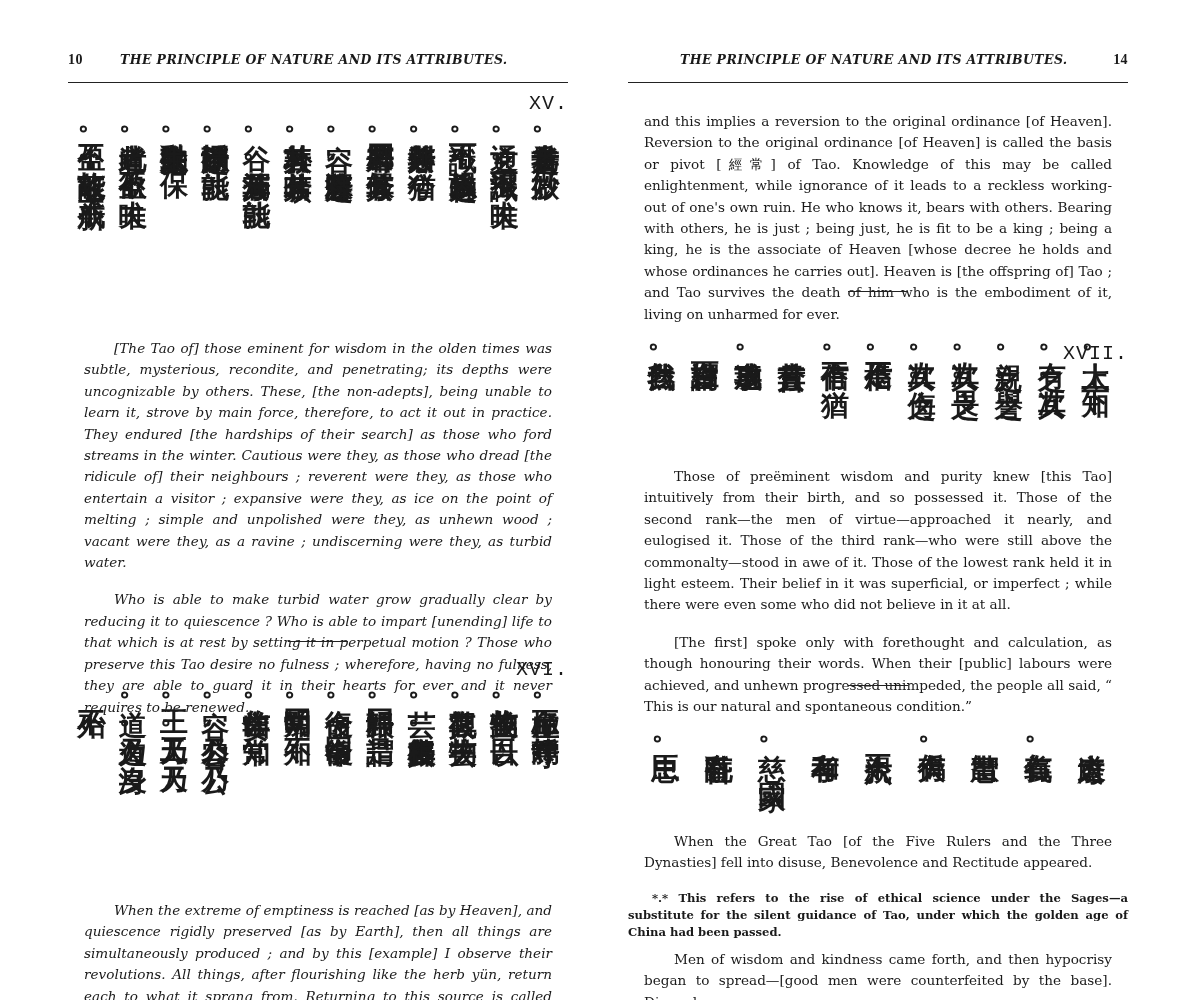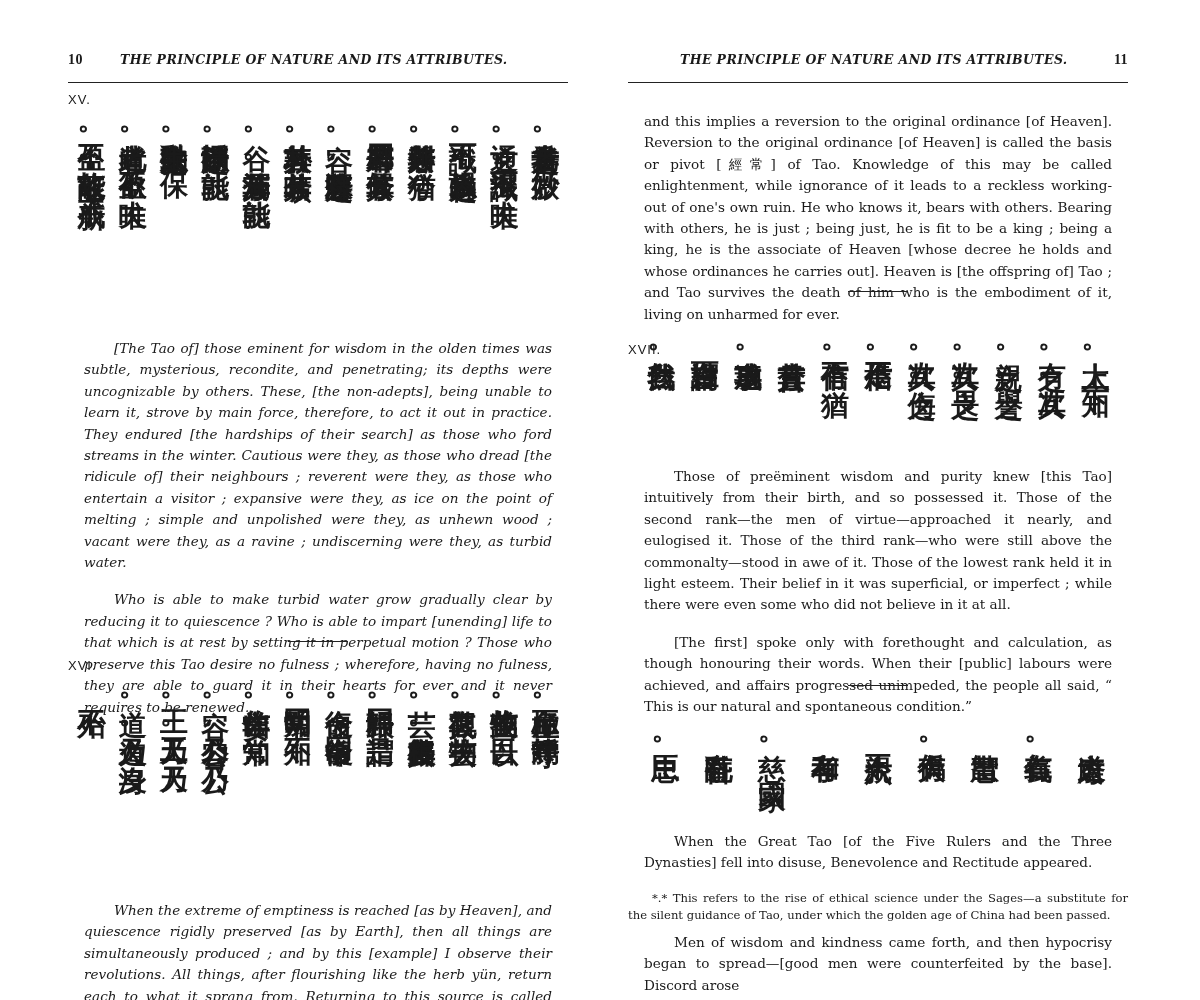--- a/index.html
+++ b/index.html
@@ -13,34 +13,34 @@
                   font-size: 12.5px; font-style: italic; font-weight: bold; letter-spacing: 0.4px; }
   .running-head .num { position: absolute; top: 0; font-style: normal; font-weight: bold;
                        font-family: "Liberation Serif", serif; font-size: 14px; }
   .left .running-head .num { left: 0; }
   .left .running-head .title { position: absolute; left: 52px; }
   .right .running-head .num { right: 0; }
   .right .running-head .title { position: absolute; left: 52px; }
   .rule { position: absolute; top: 82px; left: 0; right: 0; height: 0; border-top: 1.5px solid #222; }
 
   .block { position: absolute; left: 0; right: 0; }
-  .section-num { text-align: left; font-family: Liberation Sans, sans-serif; font-size: 13px;
+  .section-num { text-align: right; font-family: Liberation Mono, monospace; font-size: 20px;
                  letter-spacing: 1px; }
   .short-rule { width: 60px; margin: 0 auto; border-top: 1.5px solid #222; height: 0; }
 
   .cjk { display: flex; flex-direction: row-reverse; justify-content: space-between;
          font-family: "DejaVu Sans", sans-serif; font-weight: bold; }
   .cjk .col { writing-mode: vertical-rl; text-orientation: upright; white-space: nowrap;
               letter-spacing: 0; }
   .cjk.s15 .col, .cjk.s16 .col { font-size: 28px; line-height: 30px; }
   .cjk.s17 .col, .cjk.s18 .col { font-size: 28px; line-height: 30px; }
 
   p.tx { margin: 16px; font-size: 13.6px; line-height: 21.4px; text-align: justify; }
   p.tx.ind { text-indent: 30px; }
-  p.note { margin: 0; font-size: 11.6px; line-height: 17px; text-align: justify; text-indent: 24px; }
+  p.note { margin: 0; font-size: 11.6px; line-height: 17px; text-align: justify; text-indent: 24px; font-weight: bold; }
 </style>
 </head>
 <body>
 
 <div class="page left">
   <div class="running-head">
     <span class="num">10</span>
     <span class="title">THE PRINCIPLE OF NATURE AND ITS ATTRIBUTES.</span>
   </div>
   <div class="rule"></div>
@@ -90,21 +90,21 @@
     </div>
 
   <div class="block" style="top:884px;font-style:italic;">
     <p class="tx ind">When the extreme of emptiness is reached [as by Heaven], and quiescence rigidly preserved [as by Earth], then all things are simultaneously produced ; and by this [example] I observe their revolutions. All things, after flourishing like the herb yün, return each to what it sprang from. Returning to this source is called quiescence,</p>
   </div>
 </div>
 
 <div class="page right">
   <div class="running-head">
     <span class="title">THE PRINCIPLE OF NATURE AND ITS ATTRIBUTES.</span>
-    <span class="num">11</span>
+    <span class="num">14</span>
   </div>
   <div class="rule"></div>
 
   <div class="block" style="top:95px;">
     <p class="tx">and this implies a reversion to the original ordinance [of Heaven]. Reversion to the original ordinance [of Heaven] is called the basis or pivot [經常] of Tao. Knowledge of this may be called enlightenment, while ignorance of it leads to a reckless working-out of one's own ruin. He who knows it, bears with others. Bearing with others, he is just ; being just, he is fit to be a king ; being a king, he is the associate of Heaven [whose decree he holds and whose ordinances he carries out]. Heaven is [the offspring of] Tao ; and Tao survives the death of him who is the embodiment of it, living on unharmed for ever.</p>
   </div>
 
   <div class="block" style="top:291px;">
     <div class="short-rule"></div>
   </div>
@@ -120,21 +120,21 @@
       <div class="col">信不足焉。</div>
       <div class="col">有不信。猶</div>
       <div class="col">兮其貴言</div>
       <div class="col">功成事遂。</div>
       <div class="col">百姓皆謂</div>
       <div class="col">我自然。</div>
     </div>
 
   <div class="block" style="top:450px;">
     <p class="tx ind">Those of preëminent wisdom and purity knew [this Tao] intuitively from their birth, and so possessed it. Those of the second rank—the men of virtue—approached it nearly, and eulogised it. Those of the third rank—who were still above the commonalty—stood in awe of it. Those of the lowest rank held it in light esteem. Their belief in it was superficial, or imperfect ; while there were even some who did not believe in it at all.</p>
-    <p class="tx ind" style="margin-top:10px;">[The first] spoke only with forethought and calculation, as though honouring their words. When their [public] labours were achieved, and affairs progressed unimpeded, the people all said, “ This is our natural and spontaneous condition.”</p>
+    <p class="tx ind" style="margin-top:10px;">[The first] spoke only with forethought and calculation, as though honouring their words. When their [public] labours were achieved, and unhewn progressed unimpeded, the people all said, “ This is our natural and spontaneous condition.”</p>
   </div>
 
   <div class="block" style="top:685px;">
     <div class="short-rule"></div>
   </div>
   <div class="block cjk s18" id="cjk-xviii" style="top:732px; height:92px; left:22px; right:22px;">
       <div class="col">大道廢</div>
       <div class="col">有仁義。</div>
       <div class="col">智慧出</div>
       <div class="col">有大僞。</div>

